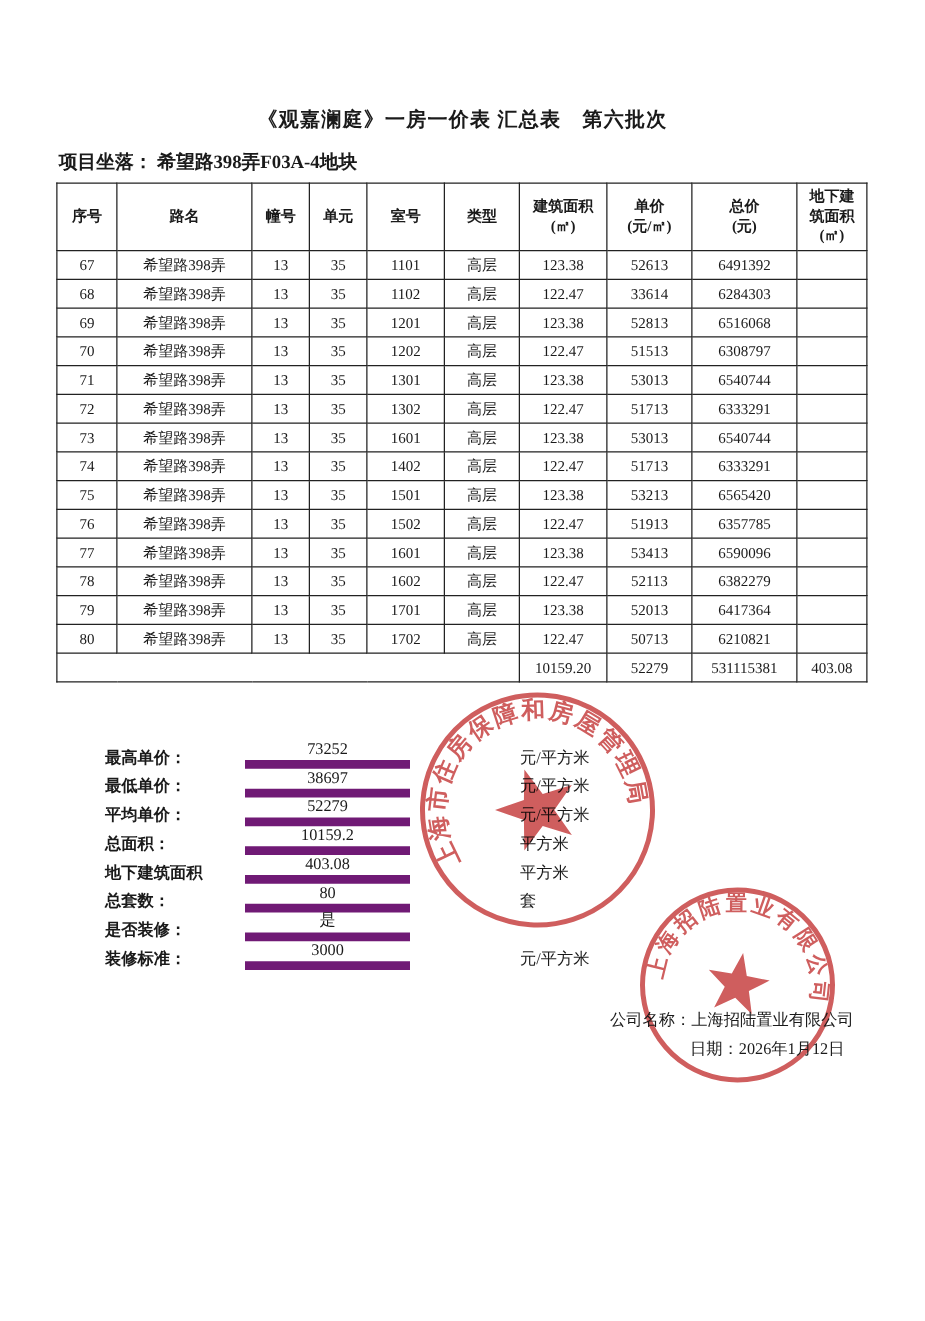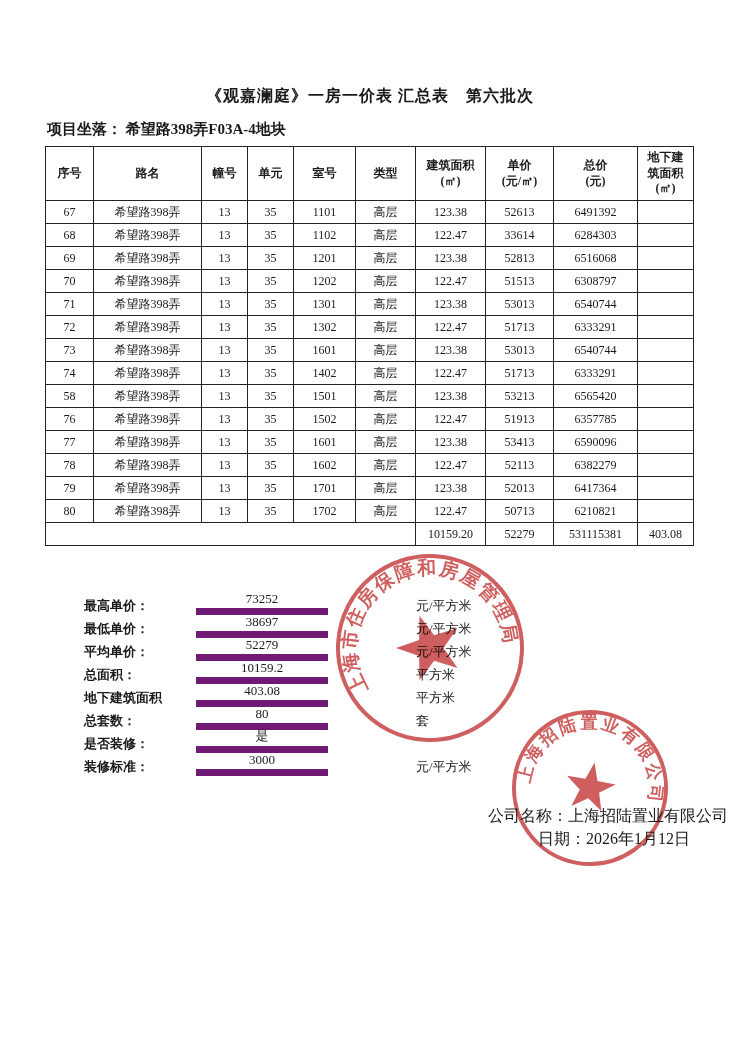--- a/index.html
+++ b/index.html
@@ -60,24 +60,24 @@
     width: 132px;
     text-align: center;
     border-bottom: 7px solid #701a75;
     padding-bottom: 1px;
   }
   .s-unit { margin-left: 66px; white-space: nowrap; }
   .company-block {
     position: absolute;
     left: 488px;
     top: 804px;
-    font-size: 16px;
+    font-size: 13px;
     line-height: 23px;
   }
-  .company-date { margin-left: 50px; }
+  .company-date { margin-left: 64px; }
   .stamp {
     position: absolute;
     opacity: 0.82;
     mix-blend-mode: multiply;
   }
   .stamp-1 { left: 330px; top: 548px; transform: rotate(-18deg); }
   .stamp-2 { left: 508px; top: 706px; transform: rotate(10deg); }
   .stamp circle { stroke: var(--ink); fill: none; }
   .stamp .star { fill: var(--ink); }
   .stamp text { fill: var(--ink); font-weight: bold; }
@@ -221,21 +221,21 @@
           <td>13</td>
           <td>35</td>
           <td>1402</td>
           <td>高层</td>
           <td>122.47</td>
           <td>51713</td>
           <td>6333291</td>
           <td></td>
         </tr>
         <tr>
-          <td>58</td>
+          <td>75</td>
           <td>希望路398弄</td>
           <td>13</td>
           <td>35</td>
           <td>1501</td>
           <td>高层</td>
           <td>123.38</td>
           <td>53213</td>
           <td>6565420</td>
           <td></td>
         </tr>

